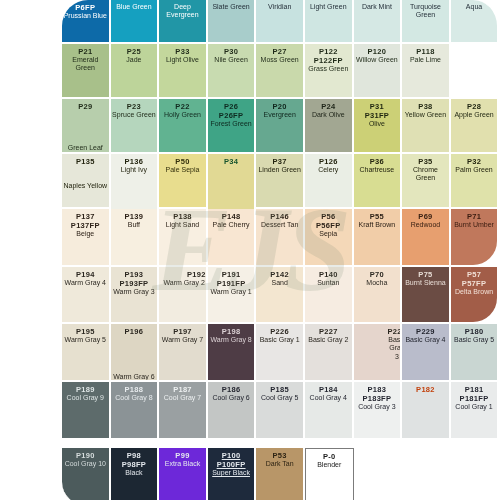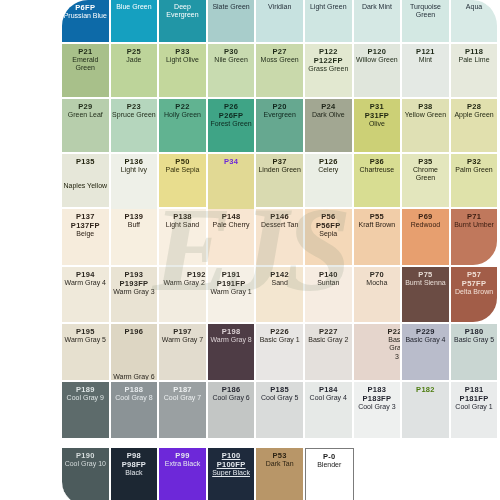--- a/index.html
+++ b/index.html
@@ -137,31 +137,27 @@
         </div>
         <div class="cell" style="flex: 0 0 48.6px; height: 55px; background: rgb(226, 232, 208); color: rgb(31, 42, 24);">
           <div class="code">P122</div>
           <div class="code">P122FP</div>
           <div class="nm">Grass Green</div>
         </div>
         <div class="cell" style="flex: 0 0 48.6px; height: 55px; background: rgb(224, 230, 220); color: rgb(31, 42, 24);">
           <div class="code">P120</div>
           <div class="nm">Willow Green</div>
         </div>
-        <div class="cell" style="flex: 0 0 48.6px; height: 55px; background: rgb(228, 233, 228); color: rgb(31, 42, 24);">
-          <div class="code">P121</div>
-          <div class="nm">Mint</div>
-        </div>
         <div class="cell" style="flex: 0 0 48.6px; height: 55px; background: rgb(230, 233, 220); color: rgb(31, 42, 24);">
           <div class="code">P118</div>
           <div class="nm">Pale Lime</div>
         </div>
       </div>
       <div class="row" style="height: 55px;">
-        <div class="cell" style="flex: 0 0 48.6px; height: 55px; background: rgb(183, 206, 172); color: rgb(31, 42, 24);">
+        <div class="cell" style="flex: 0 0 48.6px; height: 55px; background: rgb(183, 206, 172); color: rgb(31, 42, 24); justify-content: space-between;">
           <div class="code">P29</div>
           <div class="nm">Green Leaf</div>
         </div>
         <div class="cell" style="flex: 0 0 48.6px; height: 55px; background: rgb(181, 214, 189); color: rgb(31, 42, 24);">
           <div class="code">P23</div>
           <div class="nm">Spruce Green</div>
         </div>
         <div class="cell" style="flex: 0 0 48.6px; height: 55px; background: rgb(97, 179, 145); color: rgb(19, 43, 32);">
           <div class="code">P22</div>
           <div class="nm">Holly Green</div>
@@ -199,21 +195,21 @@
           <div class="nm">Naples Yellow</div>
         </div>
         <div class="cell" style="flex: 0 0 48.6px; height: 64px; background: rgb(238, 240, 232); color: rgb(35, 36, 15);">
           <div class="code">P136</div>
           <div class="nm">Light Ivy</div>
         </div>
         <div class="cell" style="flex: 0 0 48.6px; height: 55px; background: rgb(232, 221, 142); color: rgb(51, 48, 12);">
           <div class="code">P50</div>
           <div class="nm">Pale Sepia</div>
         </div>
-        <div class="cell" style="flex: 0 0 48.6px; height: 71px; background: rgb(225, 217, 148); color: #6d28d9; gap: 44px;">
+        <div class="cell" style="flex: 0 0 48.6px; height: 71px; background: rgb(225, 217, 148); color: #14532d; gap: 44px;">
           <div class="code">P34</div>
           <div class="nm">Pale Olive</div>
         </div>
         <div class="cell" style="flex: 0 0 48.6px; height: 55px; background: rgb(217, 218, 176); color: rgb(35, 36, 15);">
           <div class="code">P37</div>
           <div class="nm">Linden Green</div>
         </div>
         <div class="cell" style="flex: 0 0 48.6px; height: 55px; background: rgb(234, 238, 229); color: rgb(35, 36, 15);">
           <div class="code">P126</div>
           <div class="nm">Celery</div>
@@ -373,21 +369,21 @@
         </div>
         <div class="cell" style="flex: 0 0 48.6px; height: 58px; background: rgb(230, 233, 231); color: rgb(35, 37, 47);">
           <div class="code">P184</div>
           <div class="nm">Cool Gray 4</div>
         </div>
         <div class="cell" style="flex: 0 0 48.6px; height: 58px; background: rgb(238, 240, 239); color: rgb(35, 37, 47);">
           <div class="code">P183</div>
           <div class="code">P183FP</div>
           <div class="nm">Cool Gray 3</div>
         </div>
-        <div class="cell" style="flex: 0 0 48.6px; height: 58px; background: rgb(223, 226, 226); color: #4d7c0f; gap: 48px;">
+        <div class="cell" style="flex: 0 0 48.6px; height: 58px; background: rgb(223, 226, 226); color: #c2410c; gap: 48px;">
           <div class="code">P182</div>
           <div class="nm">Cool Gray 2</div>
         </div>
         <div class="cell" style="flex: 0 0 48.6px; height: 58px; background: rgb(233, 235, 235); color: rgb(35, 37, 47);">
           <div class="code">P181</div>
           <div class="code">P181FP</div>
           <div class="nm">Cool Gray 1</div>
         </div>
       </div>
       <div class="row" style="height: 60px; margin-top: 8px;">

